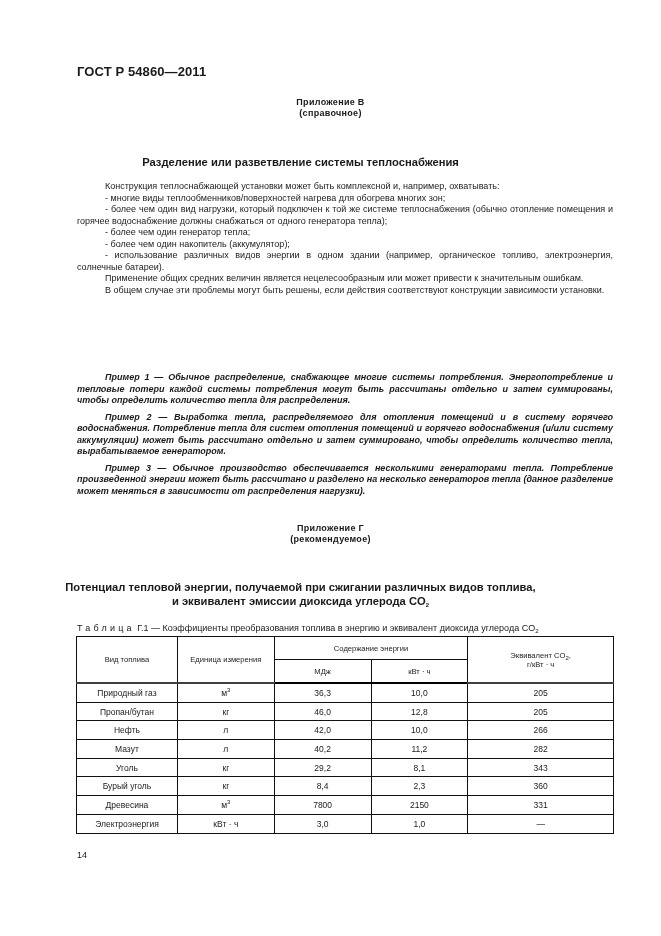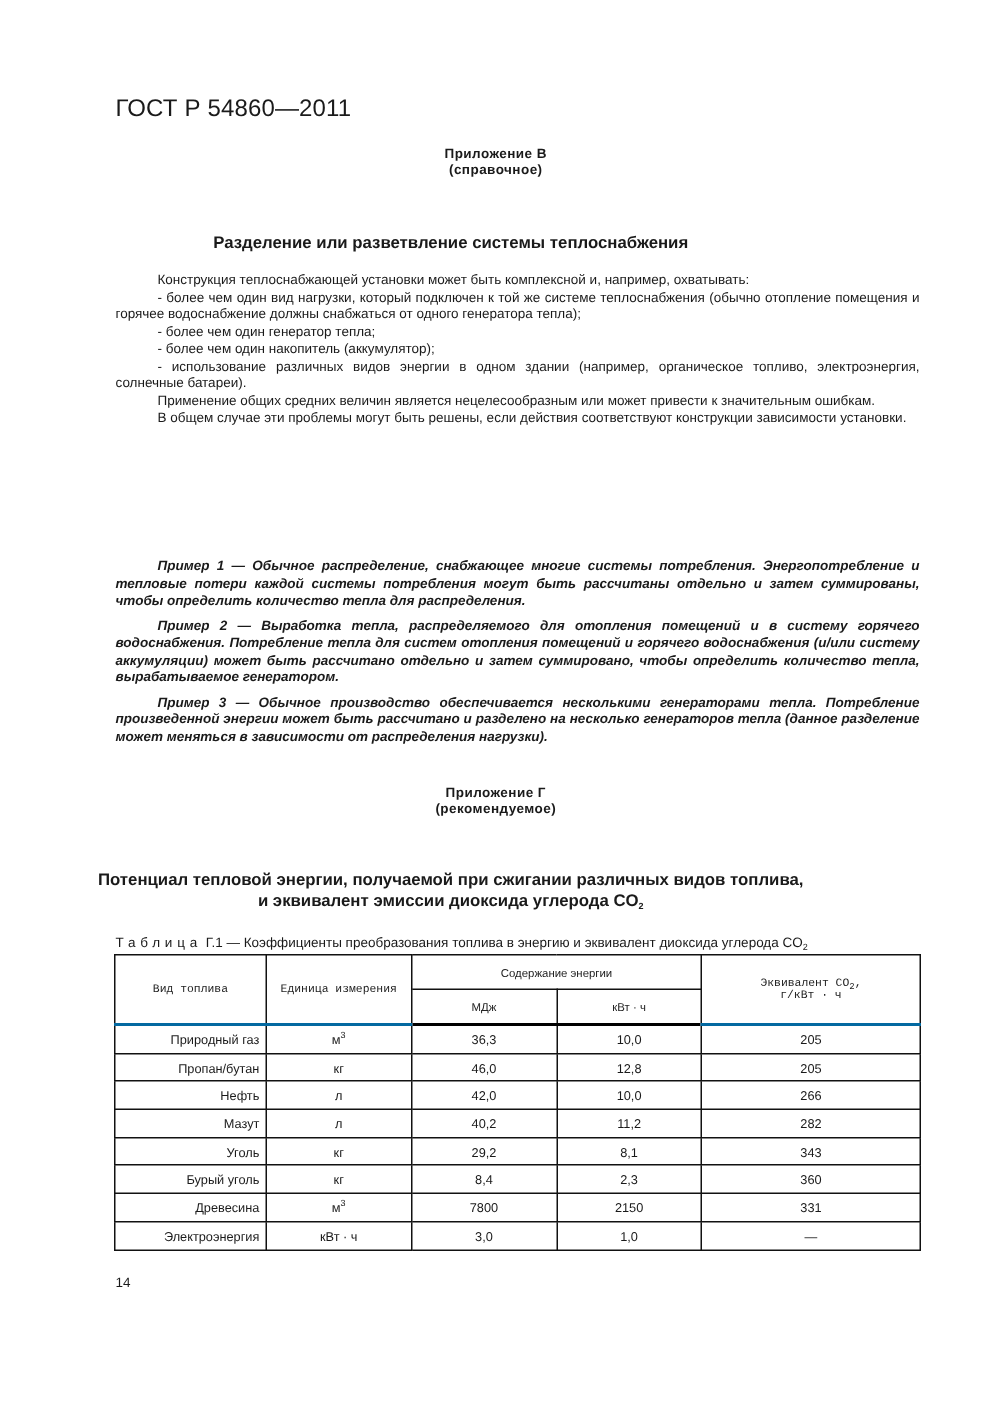--- a/index.html
+++ b/index.html
@@ -4,21 +4,21 @@
   <style>
     html, body { margin: 0; padding: 0; background: #ffffff; }
     body {
       width: 661px; height: 936px; position: relative; overflow: hidden;
       font-family: "Liberation Sans", "DejaVu Sans", sans-serif;
       color: #1a1a1a;
     }
     .page { position: absolute; left: 0; top: 0; width: 661px; height: 936px; }
     .header-doc {
       position: absolute; left: 77px; top: 64px;
-      font-weight: normal; font-size: 16px; letter-spacing: 0.1px;
+      font-weight: bold; font-size: 13px; letter-spacing: 0.1px;
     }
     .appendix-head {
       position: absolute; left: 0; width: 661px; text-align: center;
       font-weight: bold; font-size: 9px; line-height: 11px; letter-spacing: 0.3px;
     }
     .section-title {
       position: absolute; left: 0; width: 601px; text-align: center;
       font-weight: bold; font-size: 11.2px; line-height: 14px;
     }
     .body-text {
@@ -42,43 +42,44 @@
       position: absolute; left: 76px; top: 636px; width: 538px;
       border-collapse: collapse; font-size: 8.5px;
     }
     table.fuel th, table.fuel td {
       border: 1px solid #111; padding: 0 4px; font-weight: normal;
     }
     table.fuel thead th { color: #222; font-size: 7.6px; margin-left: 40px; }
     table.fuel thead tr.r1 th { height: 22px; }
     table.fuel thead tr.r2 th { height: 22px; }
     table.fuel thead tr:last-child th { border-bottom: 2px solid #000; }
-    table.fuel thead tr.r1 th.rowspan { border-bottom: 2px solid #0369a1; font-family: Liberation Mono, monospace; }
+    table.fuel thead tr.r1 th.rowspan { border-bottom: 2px solid #404040; }
     table.fuel tbody td { height: 17.7px; text-align: center; }
-    table.fuel tbody td.name { text-align: right; padding-left: 4px; }
+    table.fuel tbody td.name { text-align: center; padding-left: 4px; }
     .page-num {
       position: absolute; left: 77px; top: 850px; font-size: 9px;
     }
   </style>
 </head>
 <body>
 
 <div class="page">
 
   <div class="header-doc">ГОСТ Р 54860—2011</div>
 
   <div class="appendix-head" style="top:97px;">
     <div>Приложение В</div>
     <div>(справочное)</div>
   </div>
 
   <div class="section-title" style="top:155px;">Разделение или разветвление системы теплоснабжения</div>
 
   <div class="body-text" style="top:181px;">
     <p>Конструкция теплоснабжающей установки может быть комплексной и, например, охватывать:</p>
+    <p>- многие виды теплообменников/поверхностей нагрева для обогрева многих зон;</p>
     <p>- более чем один вид нагрузки, который подключен к той же системе теплоснабжения (обычно отопление помещения и горячее водоснабжение должны снабжаться от одного генератора тепла);</p>
     <p>- более чем один генератор тепла;</p>
     <p>- более чем один накопитель (аккумулятор);</p>
     <p>- использование различных видов энергии в одном здании (например, органическое топливо, электроэнергия, солнечные батареи).</p>
     <p>Применение общих средних величин является нецелесообразным или может привести к значительным ошибкам.</p>
     <p>В общем случае эти проблемы могут быть решены, если действия соответствуют конструкции зависимости установки.</p>
   </div>
 
   <div class="body-text example" style="top:324px;margin-top:48px;">
     <p>Пример 1 — Обычное распределение, снабжающее многие системы потребления. Энергопотребление и тепловые потери каждой системы потребления могут быть рассчитаны отдельно и затем суммированы, чтобы определить количество тепла для распределения.</p>

